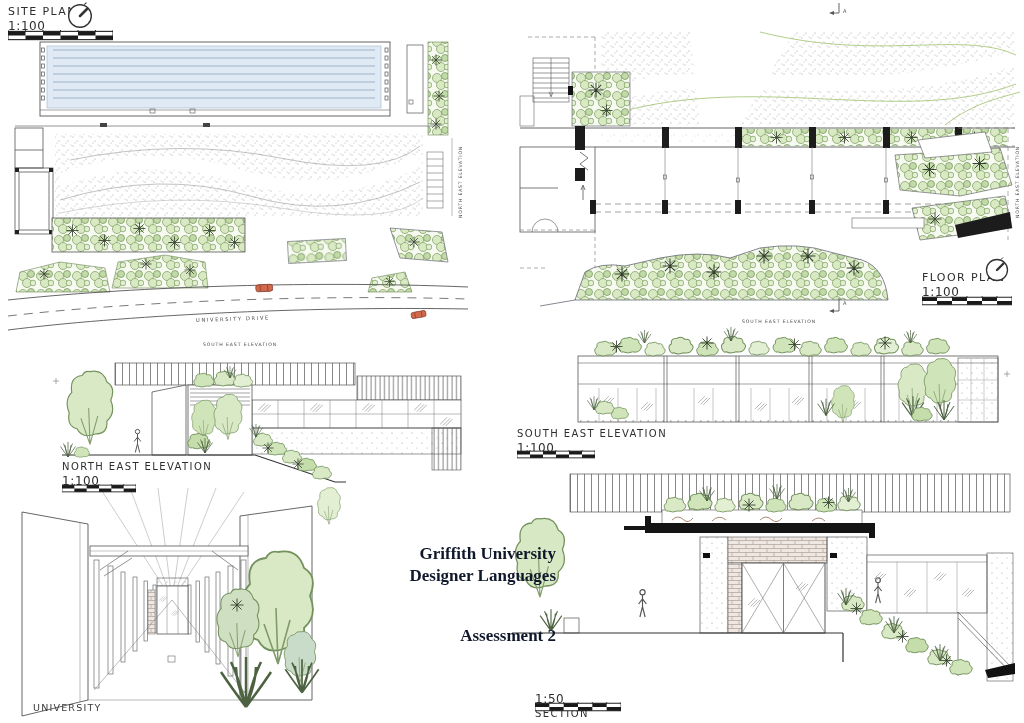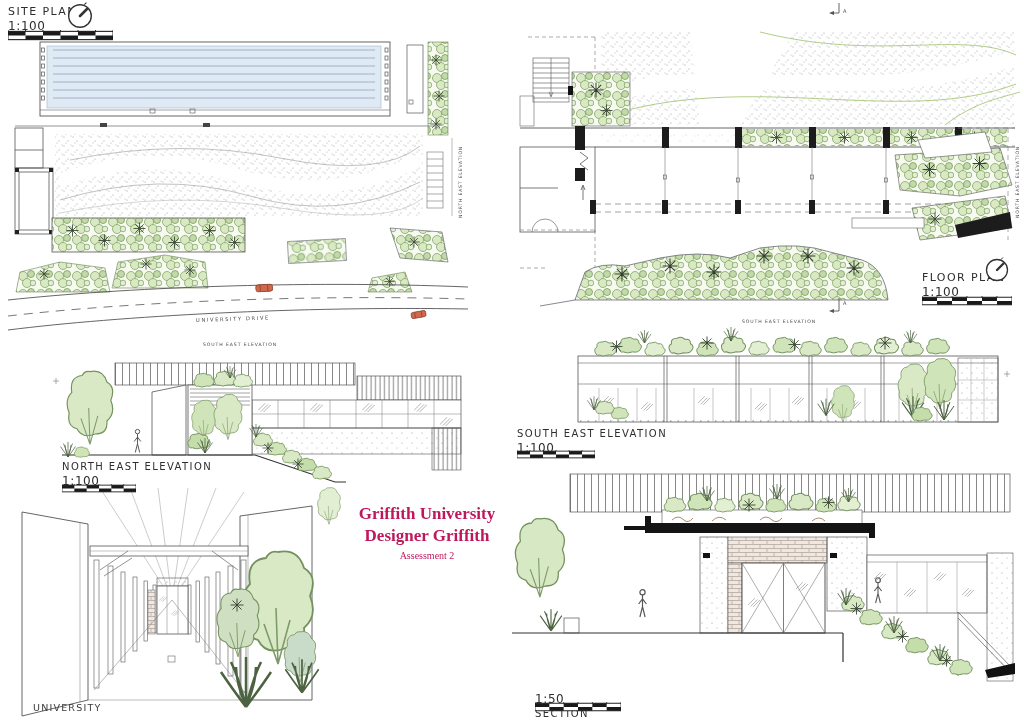--- a/index.html
+++ b/index.html
@@ -4,24 +4,24 @@
 <style>
   html,body{margin:0;padding:0;background:#e8e8e8;}
   .sheet{position:relative;width:1024px;height:723px;background:#ffffff;overflow:hidden;
          font-family:"DejaVu Sans",sans-serif;color:#2b2b2b;}
   .abs{position:absolute;}
   svg.panel{position:absolute;overflow:visible;}
   .hand-title{font-size:11px;letter-spacing:1.4px;color:#2e2e2e;white-space:nowrap;}
   .hand-title.sm{font-size:10px;}
   .hand-scale{font-size:12px;letter-spacing:.6px;color:#2e2e2e;}
   .persp-label{font-size:9.5px;letter-spacing:1.2px;color:#3a3a3a;}
-  .title-block{position:absolute;left:298px;top:503px;width:258px;text-align:center;
-               font-family:"Liberation Serif","DejaVu Serif",serif;color:#be185d;}
+  .title-block{position:absolute;left:298px;top:543px;width:258px;text-align:right;
+               font-family:"Liberation Serif","DejaVu Serif",serif;color:#0f172a;}
   .title-block .big{font-size:17px;font-weight:bold;line-height:22px;}
-  .title-block .small{font-size:10px;font-weight:normal;line-height:17px;}
+  .title-block .small{font-size:17px;font-weight:bold;line-height:17px;margin-top:40px;}
   text.tiny{font-family:"DejaVu Sans",sans-serif;fill:#4a4a4a;}
 </style>
 </head>
 <body>
 
 <div class="sheet">
 
 <svg class="abs" width="0" height="0" style="left:0;top:0" aria-hidden="true">
   <defs>
     <pattern id="stip" width="9" height="9" patternUnits="userSpaceOnUse">
@@ -662,17 +662,17 @@
 <div class="abs persp-label" style="left:33px;top:702px">UNIVERSITY</div>
 
 <div class="abs hand-title sm" style="left:535px;top:708px">SECTION</div>
 <div class="abs hand-scale" style="left:535px;top:692px">1:50</div>
 <svg class="abs" style="left:535px;top:702px" width="86" height="10" viewBox="0 0 84 8" preserveAspectRatio="none">
       <use href="#sym-scalebar"></use>
     </svg>
 
 <div class="title-block">
   <div class="big">Griffith University</div>
-  <div class="big">Designer Griffith</div>
+  <div class="big">Designer Languages</div>
   <div class="small">Assessment 2</div>
 </div>
 
 </div>
 
 </body></html>

